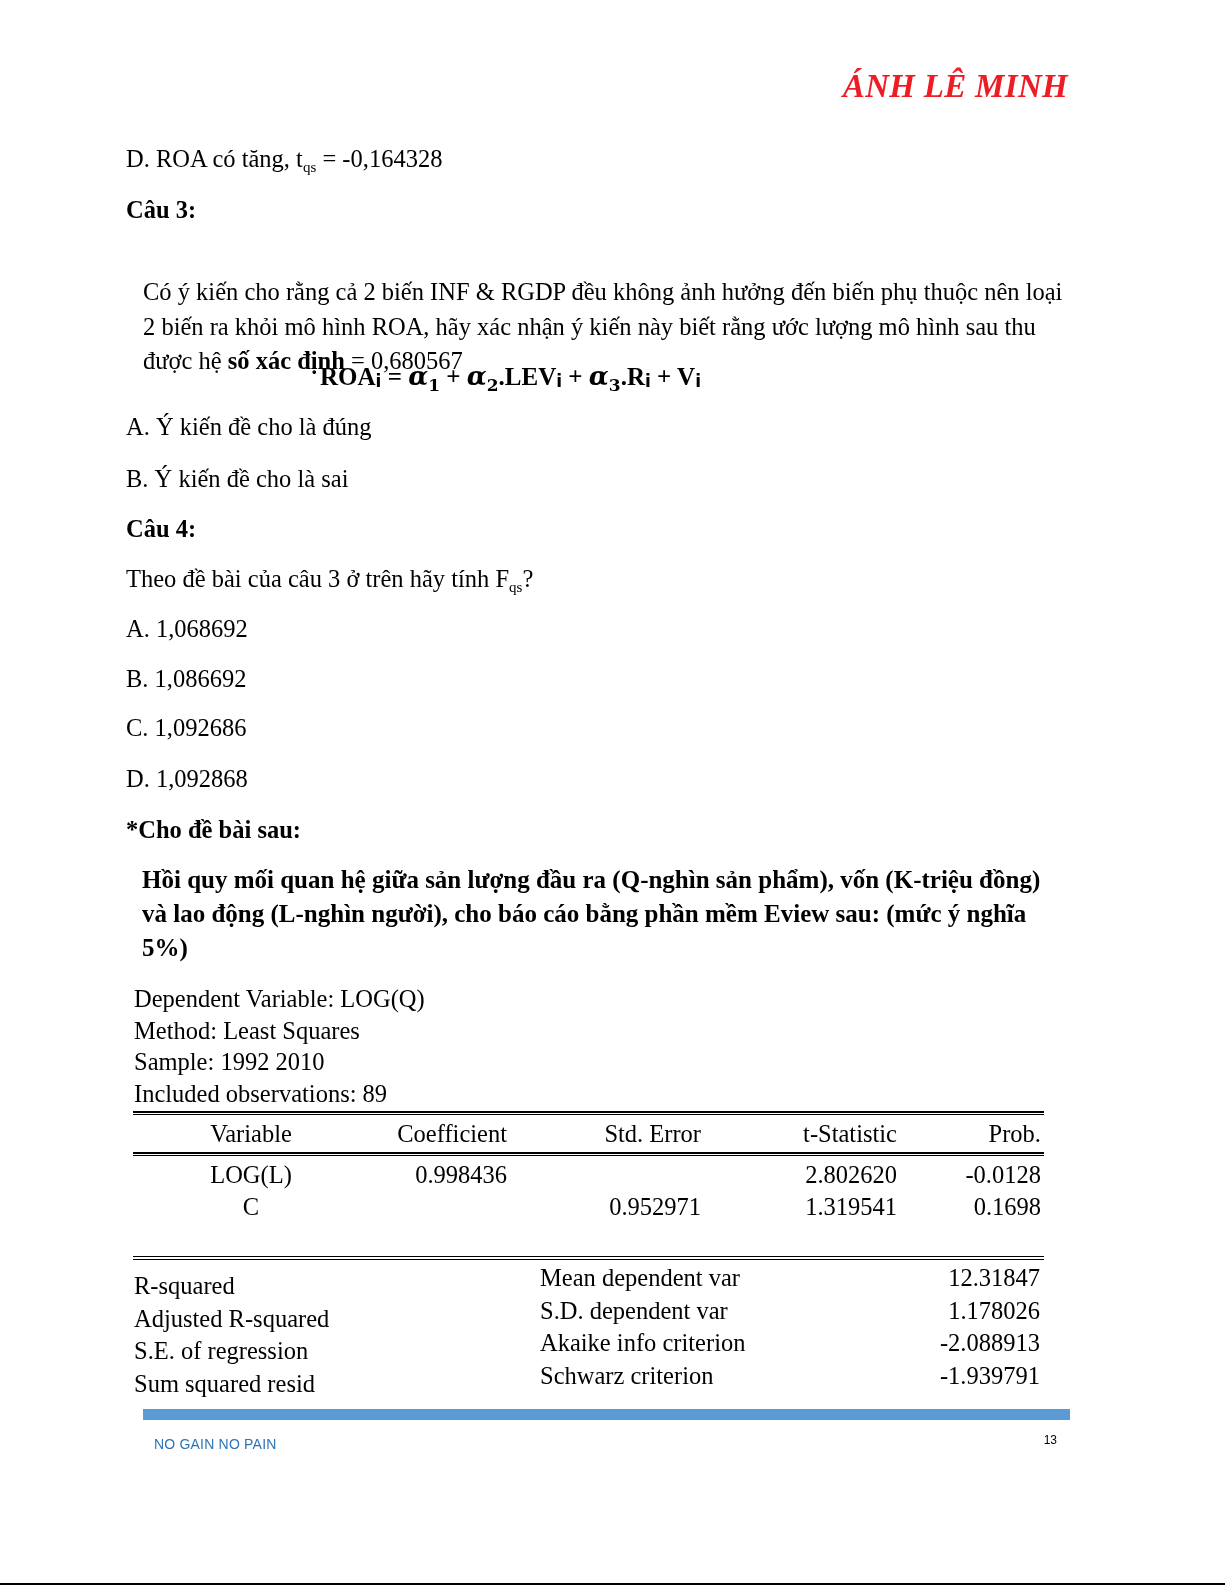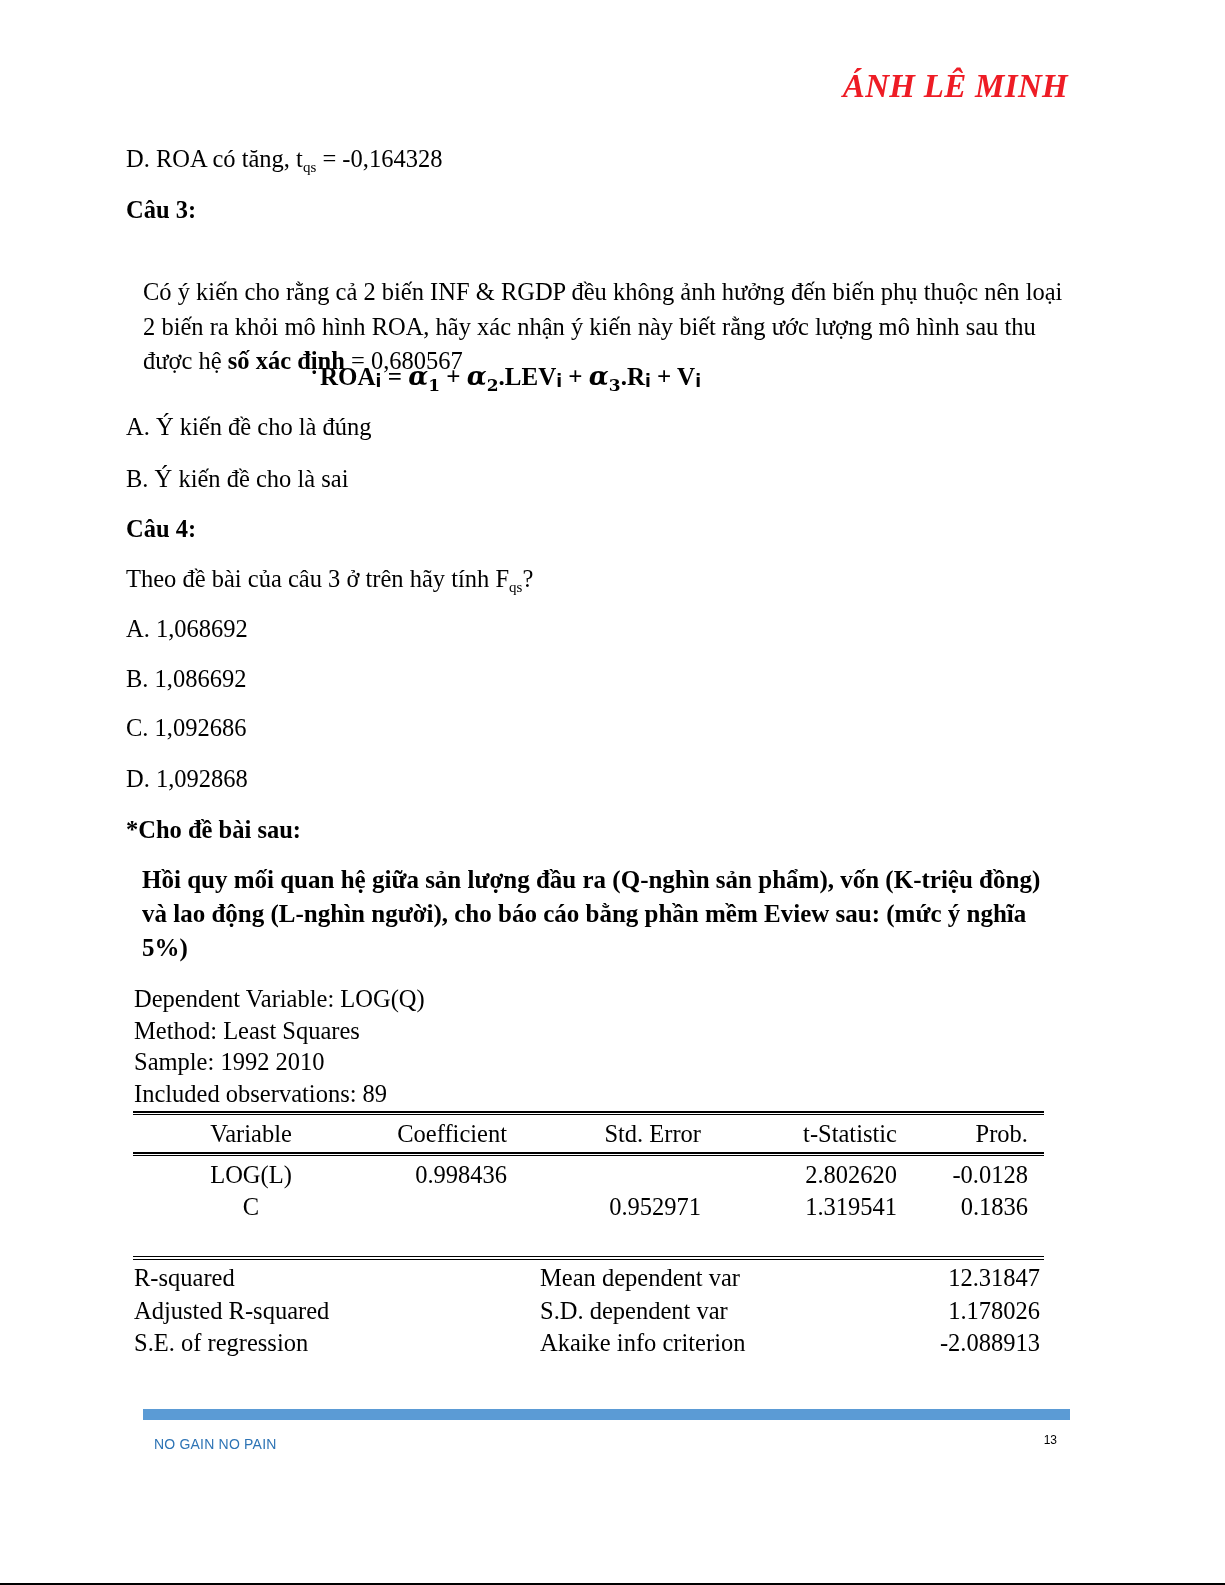--- a/index.html
+++ b/index.html
@@ -29,27 +29,27 @@
     .dbl { position: absolute; left: 133px; width: 911px; height: 4px; border-top: 2px solid #000; border-bottom: 1px solid #000; box-sizing: border-box; }
     .dbl.thin { height: 4px; border-top: 1px solid #000; border-bottom: 1.5px solid #000; }
 
     .coef-table { position: absolute; left: 133px; width: 911px; font-size: 24.5px; }
     .coef-row { position: relative; height: 32px; line-height: 32px; }
     .coef-row span { position: absolute; top: 0; white-space: nowrap; }
     .c-var { left: 0; width: 236px; text-align: center; }
     .c-coef { right: 537px; margin-left: 36px; }
     .c-se { right: 343px; }
     .c-t { right: 147px; }
-    .c-p { right: 16px; }
+    .c-p { right: 3px; }
     .hdr .c-coef { right: 537px; }
 
     .stats { position: absolute; left: 134px; top: 1262px; width: 906px; font-size: 24.5px; }
     .stats-row { position: relative; height: 32.5px; line-height: 32.5px; }
     .stats-row span { position: absolute; top: 0; white-space: nowrap; }
-    .s-l1 { left: 0; }
+    .s-l1 { left: 0; margin-top: 8px; }
     .s-l2 { left: 406px; }
     .s-v2 { right: 0; }
 
     .footer-bar { position: absolute; left: 143px; top: 1409px; width: 927px; height: 11px; background: #5b9bd5; }
     .footer-motto { position: absolute; left: 154px; top: 1436px; font-family: "Liberation Sans", sans-serif;
       font-size: 14px; color: #2e74b5; letter-spacing: 0.2px; }
     .footer-page { position: absolute; right: 168px; top: 1433px; font-family: "Liberation Sans", sans-serif; font-size: 12px; color: #000; }
   </style>
 </head>
 <body>
@@ -115,21 +115,21 @@
     <span class="c-coef">0.998436</span>
     <span class="c-se"></span>
     <span class="c-t">2.802620</span>
     <span class="c-p">-0.0128</span>
   </div>
   <div class="coef-row">
     <span class="c-var">C</span>
     <span class="c-coef"></span>
     <span class="c-se">0.952971</span>
     <span class="c-t">1.319541</span>
-    <span class="c-p">0.1836</span>
+    <span class="c-p">0.1698</span>
   </div>
 </div>
 
 <div class="dbl thin" style="top:1256px;"></div>
 
 <div class="stats">
   <div class="stats-row">
     <span class="s-l1">R-squared</span>
     <span class="s-l2">Mean dependent var</span>
     <span class="s-v2">12.31847</span>
@@ -137,19 +137,24 @@
   <div class="stats-row">
     <span class="s-l1">Adjusted R-squared</span>
     <span class="s-l2">S.D. dependent var</span>
     <span class="s-v2">1.178026</span>
   </div>
   <div class="stats-row">
     <span class="s-l1">S.E. of regression</span>
     <span class="s-l2">Akaike info criterion</span>
     <span class="s-v2">-2.088913</span>
   </div>
+  <div class="stats-row">
+    <span class="s-l1">Sum squared resid</span>
+    <span class="s-l2">Schwarz criterion</span>
+    <span class="s-v2">-1.939791</span>
+  </div>
 </div>
 
 <div class="footer-bar"></div>
 <div class="footer-motto">NO GAIN NO PAIN</div>
 <div class="footer-page">13</div>
 
 <div class="page-bottom-rule"></div>
 
 </body></html>

